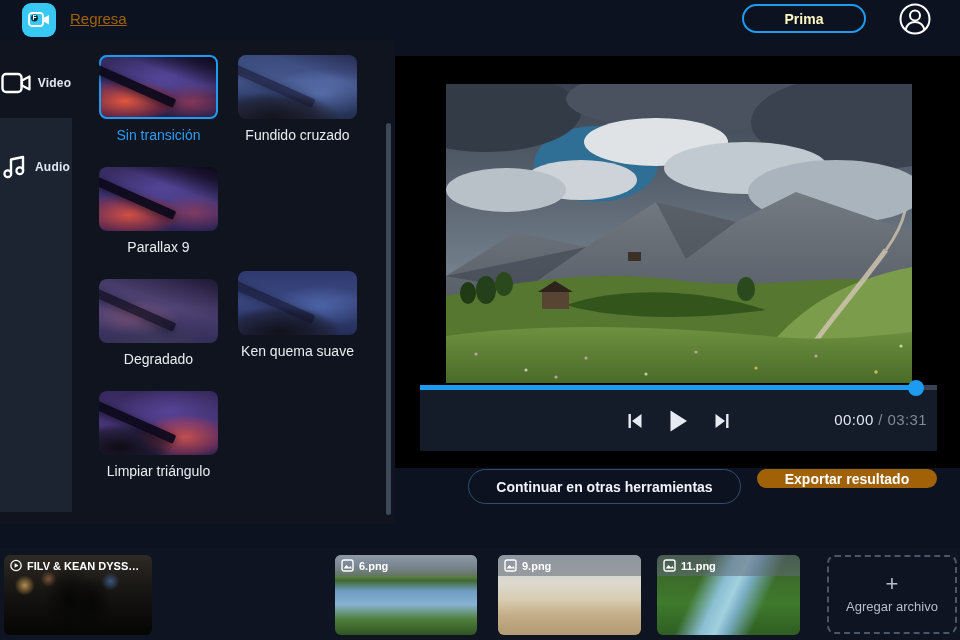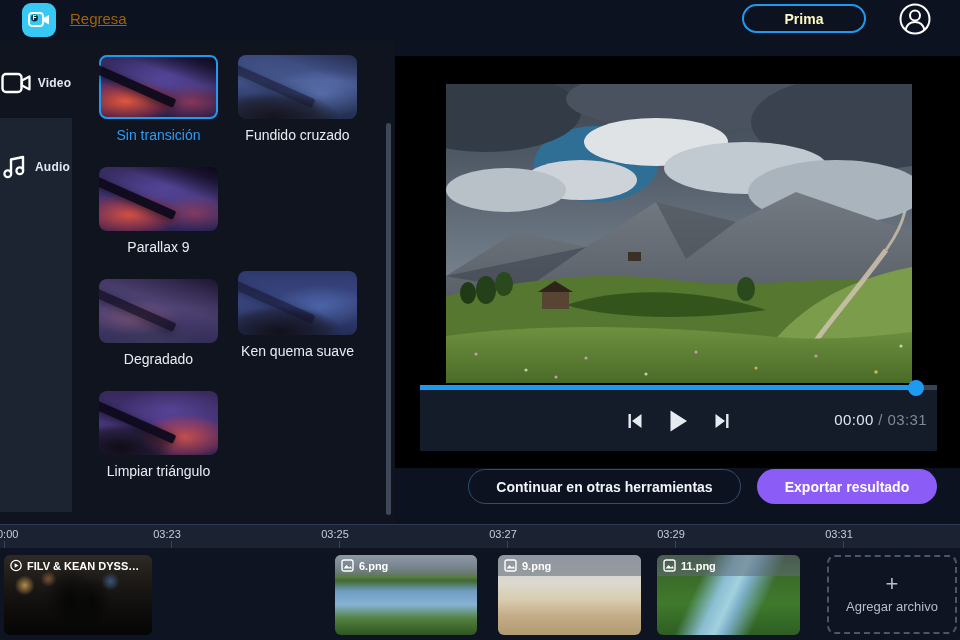--- a/index.html
+++ b/index.html
@@ -82,21 +82,21 @@
   .progress-fill { position:absolute; left:0; top:0; height:5px; background:#1d9bf0; }
   .progress-handle { position:absolute; top:-5px; width:16px; height:16px; border-radius:50%; background:#1d9bf0; cursor:pointer; }
   .transport { position:absolute; left:0; top:5px; width:517px; height:61px; display:flex; align-items:center; justify-content:center; gap:22px; }
   .t-btn { background:none; border:none; cursor:pointer; display:flex; align-items:center; justify-content:center; padding:2px; }
   .time-display { position:absolute; right:10px; top:26px; font-size:15px; letter-spacing:.4px; }
   .time-cur { color:#dfe6f0; }
   .time-sep, .time-total { color:#7e8899; }
 
   
   .btn-continue { position:absolute; left:468px; top:469px; width:273px; height:35px; border-radius:18px; border:1px solid #2c4f73; background:transparent; color:#f0f4f9; font-size:14px; font-weight:bold; cursor:pointer; font-family:inherit; }
-  .btn-export { position:absolute; left:757px; top:469px; width:180px; height:35px; border-radius:18px; border:none; background:#8b5cf6; color:#fff; font-size:14px; font-weight:bold; cursor:pointer; font-family:inherit; }
+  .btn-export { position:absolute; left:757px; top:469px; width:180px; height:19px; border-radius:18px; border:none; background:#a16207; color:#fff; font-size:14px; font-weight:bold; cursor:pointer; font-family:inherit; }
 
   
   .ruler { position:absolute; left:0; top:524px; width:960px; height:24px; background:#1b2333; border-top:1px solid #2c3a55; }
   .ruler-label { position:absolute; top:3px; font-size:11px; color:#c6ccd9; transform:translateX(-50%); white-space:nowrap; }
   .ruler-label.first { transform:none; left:-3px; }
   .ruler-tick { position:absolute; top:16px; width:1px; height:8px; background:#39445a; }
 
   
   .clips { position:absolute; left:0; top:548px; width:960px; height:92px; background:#0e1422; }
   .clip { position:absolute; top:7px; height:80px; border-radius:6px; overflow:hidden; cursor:pointer; }
@@ -283,34 +283,20 @@
         <span class="time-cur">00:00</span>
         <span class="time-sep">/</span>
         <span class="time-total">03:31</span>
       </div>
     </div>
   </div>
 
   <button class="btn-continue">Continuar en otras herramientas</button>
   <button class="btn-export">Exportar resultado</button>
 
-  <div class="ruler">
-    <span class="ruler-label first">0:00</span>
-    <span class="ruler-label" style="left:167px;">03:23</span>
-    <span class="ruler-label" style="left:335px;">03:25</span>
-    <span class="ruler-label" style="left:503px;">03:27</span>
-    <span class="ruler-label" style="left:671px;">03:29</span>
-    <span class="ruler-label" style="left:839px;">03:31</span>
-    <div class="ruler-tick" style="left:4px;"></div>
-    <div class="ruler-tick" style="left:171px;"></div>
-    <div class="ruler-tick" style="left:339px;"></div>
-    <div class="ruler-tick" style="left:507px;"></div>
-    <div class="ruler-tick" style="left:675px;"></div>
-    <div class="ruler-tick" style="left:843px;"></div>
-  </div>
 
   <div class="clips">
 
     <div class="clip c-music" style="left:4px; width:148px;">
       <div class="clip-head clip-head-plain">
         <svg width="13" height="13" viewBox="0 0 13 13">
           <circle cx="6.5" cy="6.5" r="5.6" fill="none" stroke="#fff" stroke-width="1.4"></circle>
           <path d="M5 4 L9.2 6.5 L5 9 Z" fill="#fff"></path>
         </svg>
         <span class="clip-name">FILV &amp; KEAN DYSSO - ...</span>

